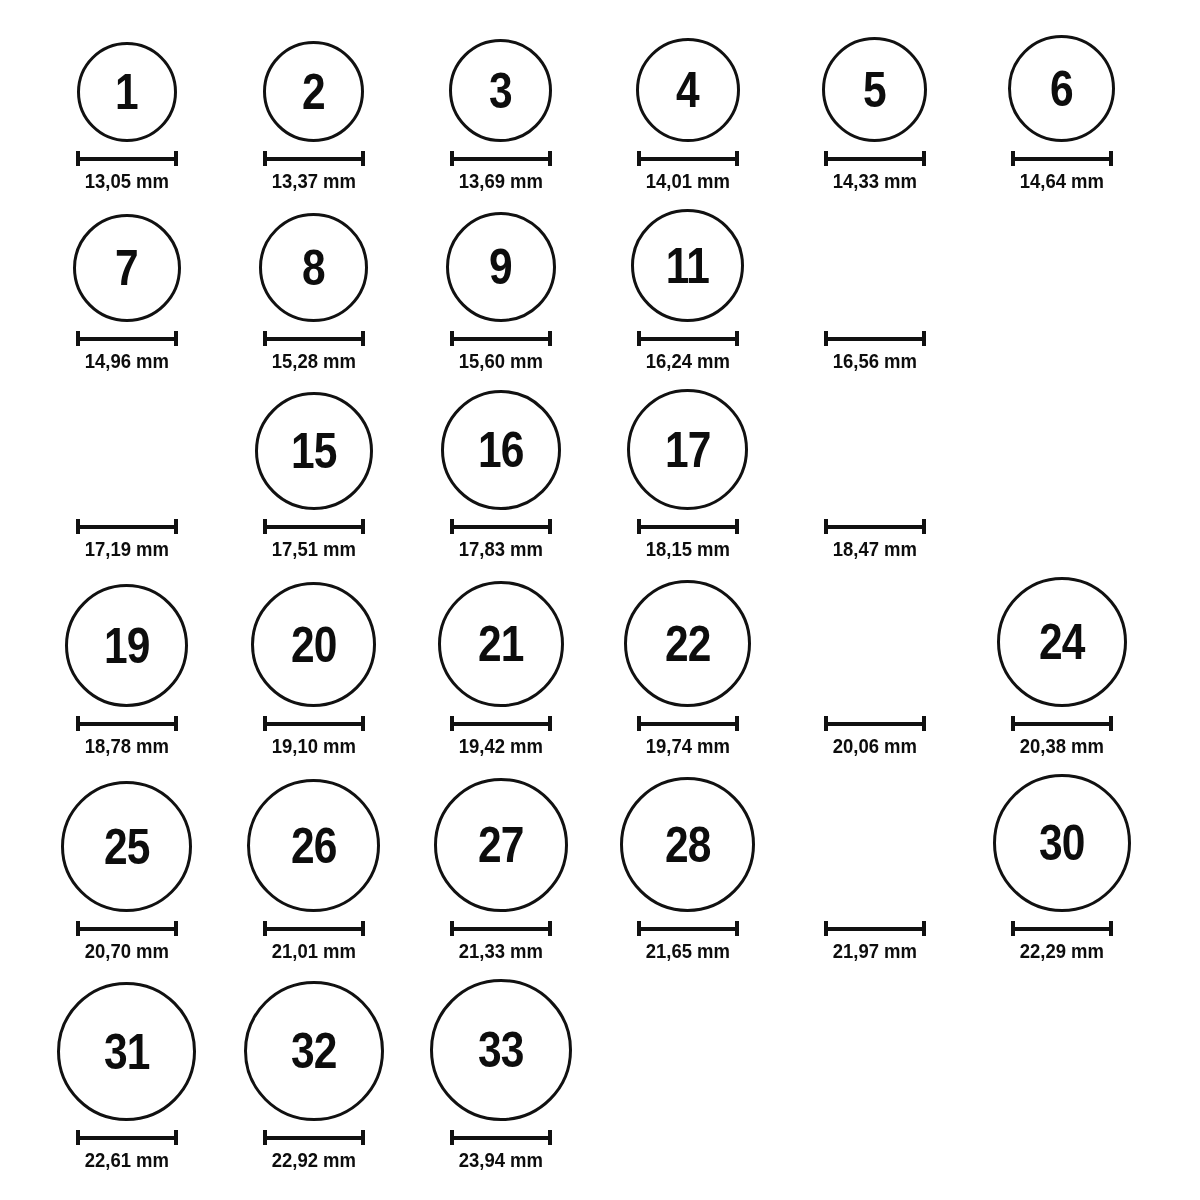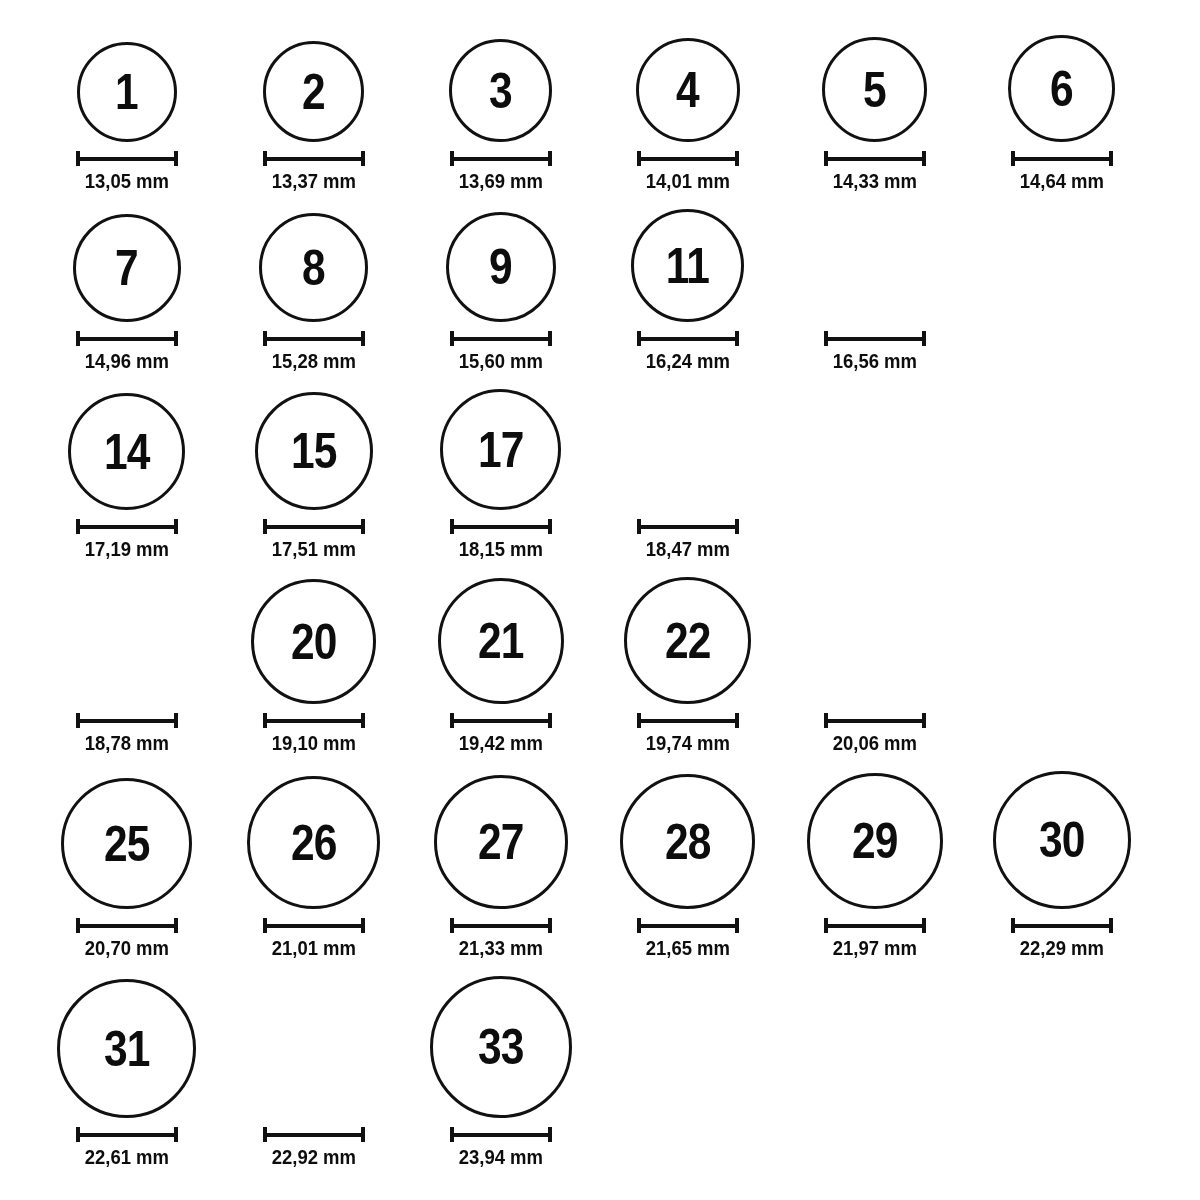--- a/index.html
+++ b/index.html
@@ -179,55 +179,64 @@
   </div>
       <div class="cell" style="--d: 114px;">
     <div class="measure">
       <span class="bar"></span>
     </div>
     <div class="label">16,56 mm</div>
   </div>
     </div>
     <div class="ring-row">
       <div class="cell" style="--d: 117px;">
-    <div class="circle">
-      <span class="num">14</span>
-    </div>
     <div class="measure">
       <span class="bar"></span>
     </div>
     <div class="label">17,19 mm</div>
   </div>
       <div class="cell" style="--d: 118px;">
     <div class="circle">
       <span class="num">15</span>
     </div>
     <div class="measure">
       <span class="bar"></span>
     </div>
     <div class="label">17,51 mm</div>
   </div>
+      <div class="cell" style="--d: 120px;">
+    <div class="circle">
+      <span class="num">16</span>
+    </div>
+    <div class="measure">
+      <span class="bar"></span>
+    </div>
+    <div class="label">17,83 mm</div>
+  </div>
       <div class="cell" style="--d: 121px;">
     <div class="circle">
       <span class="num">17</span>
     </div>
     <div class="measure">
       <span class="bar"></span>
     </div>
     <div class="label">18,15 mm</div>
   </div>
       <div class="cell" style="--d: 122px;">
     <div class="measure">
       <span class="bar"></span>
     </div>
     <div class="label">18,47 mm</div>
   </div>
     </div>
     <div class="ring-row">
       <div class="cell" style="--d: 123px;">
+    <div class="circle">
+      <span class="num">19</span>
+    </div>
     <div class="measure">
       <span class="bar"></span>
     </div>
     <div class="label">18,78 mm</div>
   </div>
       <div class="cell" style="--d: 125px;">
     <div class="circle">
       <span class="num">20</span>
     </div>
     <div class="measure">
@@ -252,20 +261,29 @@
       <span class="bar"></span>
     </div>
     <div class="label">19,74 mm</div>
   </div>
       <div class="cell" style="--d: 129px;">
     <div class="measure">
       <span class="bar"></span>
     </div>
     <div class="label">20,06 mm</div>
   </div>
+      <div class="cell" style="--d: 130px;">
+    <div class="circle">
+      <span class="num">24</span>
+    </div>
+    <div class="measure">
+      <span class="bar"></span>
+    </div>
+    <div class="label">20,38 mm</div>
+  </div>
     </div>
     <div class="ring-row">
       <div class="cell" style="--d: 131px;">
     <div class="circle">
       <span class="num">25</span>
     </div>
     <div class="measure">
       <span class="bar"></span>
     </div>
     <div class="label">20,70 mm</div>
@@ -291,23 +309,20 @@
       <div class="cell" style="--d: 135px;">
     <div class="circle">
       <span class="num">28</span>
     </div>
     <div class="measure">
       <span class="bar"></span>
     </div>
     <div class="label">21,65 mm</div>
   </div>
       <div class="cell" style="--d: 136px;">
-    <div class="circle">
-      <span class="num">29</span>
-    </div>
     <div class="measure">
       <span class="bar"></span>
     </div>
     <div class="label">21,97 mm</div>
   </div>
       <div class="cell" style="--d: 138px;">
     <div class="circle">
       <span class="num">30</span>
     </div>
     <div class="measure">
@@ -320,20 +335,23 @@
       <div class="cell" style="--d: 139px;">
     <div class="circle">
       <span class="num">31</span>
     </div>
     <div class="measure">
       <span class="bar"></span>
     </div>
     <div class="label">22,61 mm</div>
   </div>
       <div class="cell" style="--d: 140px;">
+    <div class="circle">
+      <span class="num">32</span>
+    </div>
     <div class="measure">
       <span class="bar"></span>
     </div>
     <div class="label">22,92 mm</div>
   </div>
       <div class="cell" style="--d: 142px;">
     <div class="circle">
       <span class="num">33</span>
     </div>
     <div class="measure">

